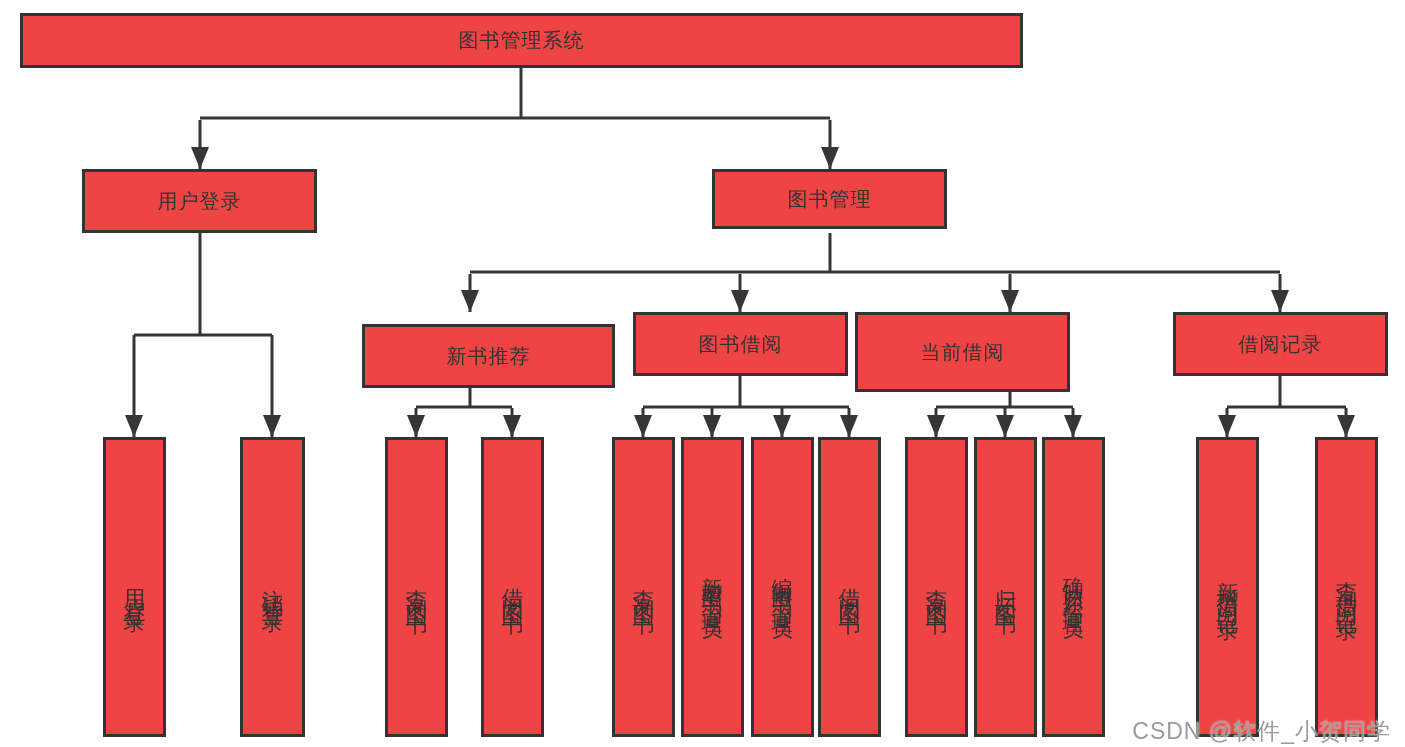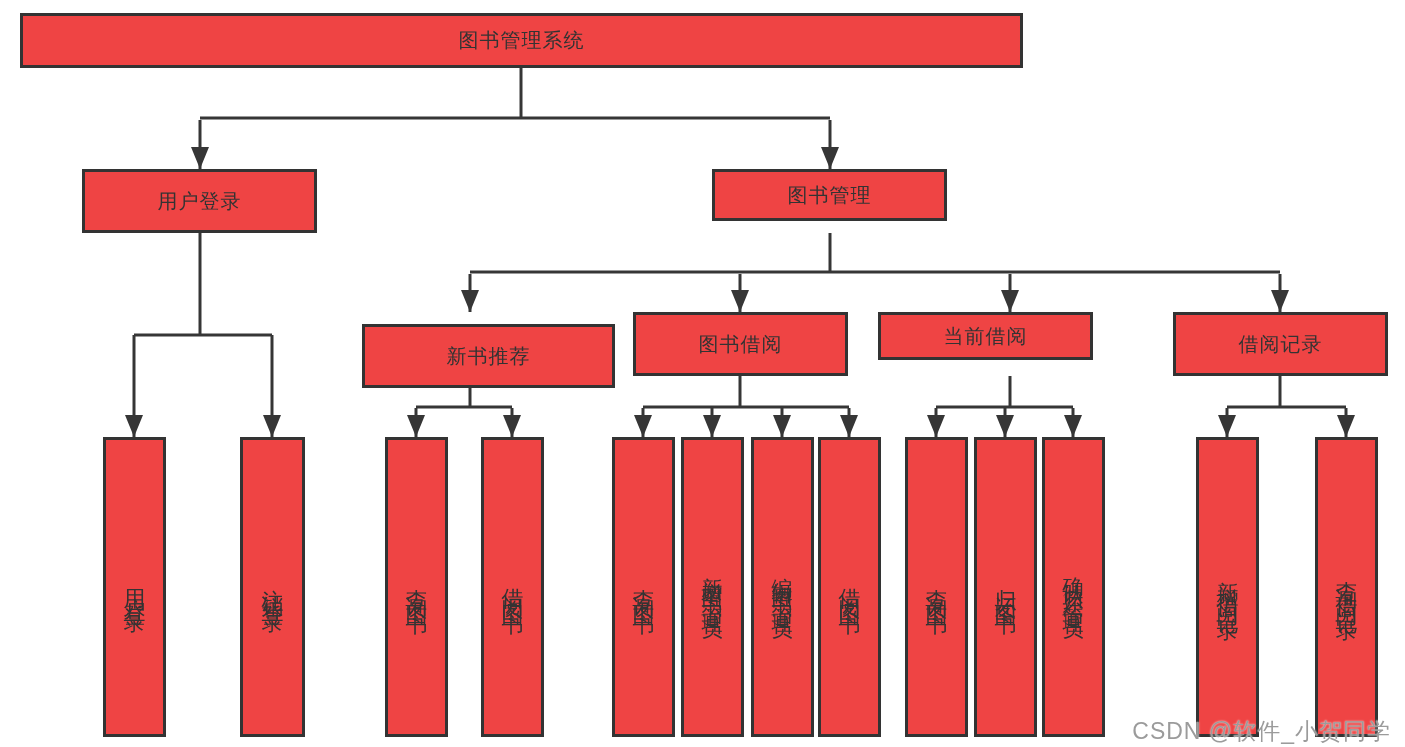--- a/index.html
+++ b/index.html
@@ -43,24 +43,24 @@
   .vbox {
     writing-mode: vertical-rl;
     font-size: 22px;
     letter-spacing: 8px;
     line-height: 1;
   }
   .vbox.long { letter-spacing: 6px; font-size: 21px; }
   
   .n-root  { left: 20px;  top: 13px;  width: 1003px; height: 55px; }
   .n-l2a   { left: 82px;  top: 169px; width: 235px;  height: 64px; }
-  .n-l2b   { left: 712px; top: 169px; width: 235px;  height: 52px; text-align: right; }
+  .n-l2b   { left: 712px; top: 169px; width: 235px;  height: 60px; text-align: right; }
   .n-l3a   { left: 362px;  top: 324px; width: 253px; height: 64px; }
   .n-l3b   { left: 633px;  top: 312px; width: 215px; height: 64px; text-align: right; }
-  .n-l3c   { left: 878px;  top: 312px; width: 215px; height: 48px; }
+  .n-l3c   { left: 855px;  top: 312px; width: 215px; height: 80px; }
   .n-l3d   { left: 1173px; top: 312px; width: 215px; height: 64px; }
   .leaf { top: 437px; height: 300px; width: 63px; }
   .x1  { left: 103px; }
   .x2  { left: 240px; width: 65px; }
   .x3  { left: 385px; }
   .x4  { left: 481px; }
   .x5  { left: 612px; }
   .x6  { left: 681px; }
   .x7  { left: 751px; }
   .x8  { left: 818px; }

